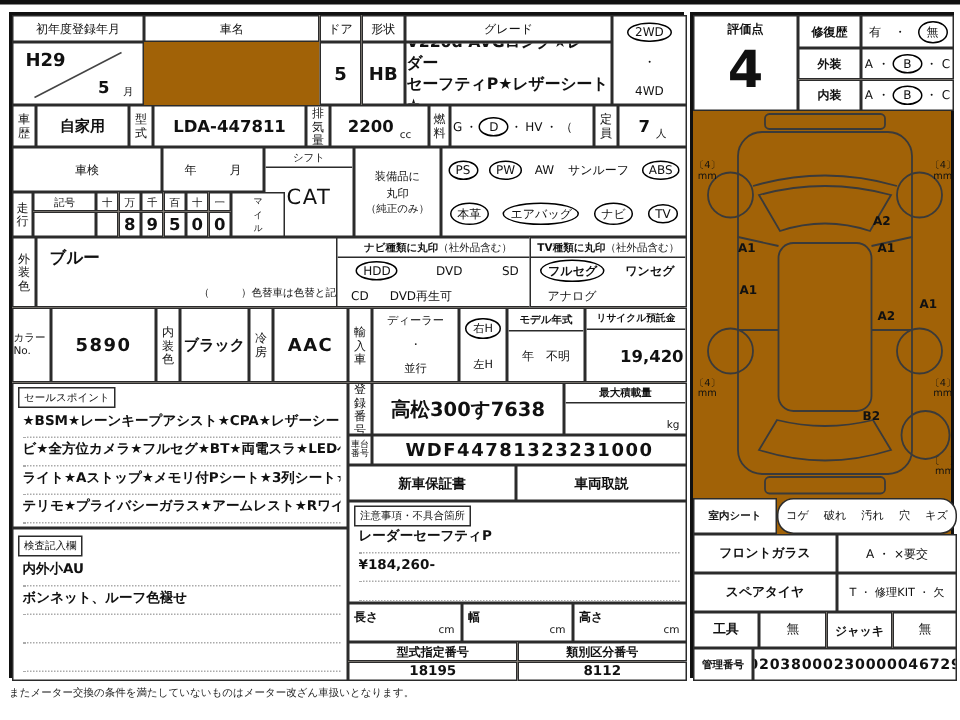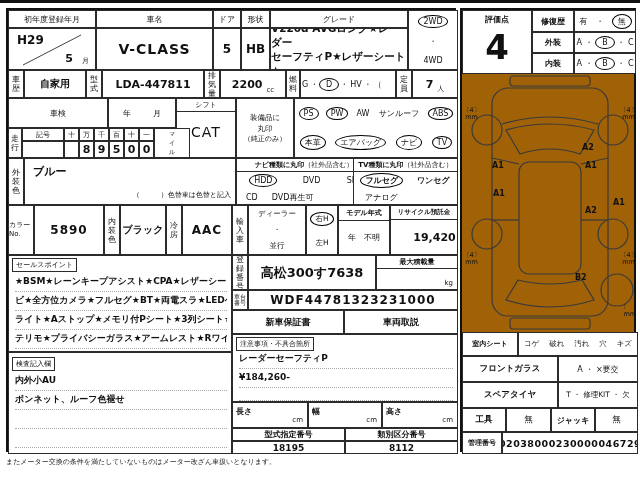--- a/index.html
+++ b/index.html
@@ -43,21 +43,20 @@
     <div class="cell hdr" style="left:262px;top:0;width:138px;height:18px;">グレード</div>
 
     <div class="cell" style="left:0;top:18px;width:88px;height:42px;">
       <svg width="86" height="40" style="position:absolute;left:0;top:0;">
           <line x1="14" y1="36" x2="72" y2="6" stroke="#444" stroke-width="1"></line>
         </svg>
       <span style="position:absolute;left:8px;top:4px;font-size:12px;font-weight:bold;">H29</span>
       <span style="position:absolute;right:22px;bottom:4px;font-size:11px;font-weight:bold;">5</span>
       <span style="position:absolute;right:6px;bottom:3px;font-size:7px;">月</span>
     </div>
-    <div class="cell big" style="left:88px;top:18px;width:117px;height:42px;">V-CLASS</div>
     <div class="cell val" style="left:205px;top:18px;width:28px;height:42px;">5</div>
     <div class="cell val" style="left:233px;top:18px;width:29px;height:42px;">HB</div>
     <div class="cell col" style="left:262px;top:18px;width:138px;height:42px;font-size:10.5px;font-weight:bold;line-height:14px;">
       <span>V220d AVGロング★レーダー</span>
       <span>セーフティP★レザーシート★</span>
     </div>
     <div class="cell col opts" style="left:400px;top:0;width:50px;height:60px;font-size:8px;">
         <span class="opt circled">2WD</span>
         <span class="opt">・</span>
         <span class="opt">4WD</span>
@@ -143,21 +142,21 @@
     <div class="cell col" style="left:146px;top:118px;width:22px;height:30px;justify-content:space-between;padding:1px 17px;">
       <span style="font-size:6px;">マイル</span>
       <span class="circgl" style="font-size:6.5px;padding:0 2px;">km</span>
     </div>
 
     <div class="cell vlab" style="left:0;top:148px;width:16px;height:47px;">外装色</div>
     <div class="cell" style="left:16px;top:148px;width:212px;height:47px;">
       <span style="position:absolute;left:8px;top:5px;font-size:11px;font-weight:bold;">ブルー</span>
       <span style="position:absolute;right:4px;bottom:4px;font-size:7px;">（　　　）色替車は色替と記入</span>
     </div>
-    <div class="cell" style="left:228px;top:148px;width:136px;height:47px;">
+    <div class="cell" style="left:216px;top:148px;width:136px;height:47px;">
       <div style="position:absolute;top:0;left:0;width:100%;text-align:center;font-size:7px;font-weight:bold;border-bottom:1px solid #2b2b2b;padding:1px 0;"><span>ナビ種類に丸印</span><span class="tiny" style="font-weight:normal;">（社外品含む）</span></div>
       <div class="opts" style="position:absolute;top:13px;height:17px;">
           <span class="opt circled">HDD</span>
           <span class="opt">DVD</span>
           <span class="opt">SD</span>
         </div>
       <div class="opts" style="position:absolute;top:30px;height:16px;justify-content:flex-start;gap:12px;padding-left:8px;box-sizing:border-box;">
           <span class="opt">CD</span>
           <span class="opt">DVD再生可</span>
         </div>
@@ -320,21 +319,21 @@
 mm</span>
         <span class="tread" style="left: 1px; top: 178px;">〔4〕
 mm</span>
         <span class="tread" style="left: 158px; top: 178px;">〔4〕
 mm</span>
         <span class="tread" style="left: 158px; top: 230px;">〔　〕
 mm</span>
       </div>
 
     <div class="cell col" style="left:0;top:322px;width:56px;height:24px;font-size:7px;line-height:8px;font-weight:bold;">室内シート</div>
-    <div class="cell" style="left:56px;top:322px;width:120px;height:24px;">
+    <div class="cell" style="left:56px;top:322px;width:120px;height:24px;border-radius:11px;">
         <div class="opts" style="font-size:7.5px;">
           <span class="opt">コゲ</span>
           <span class="opt">破れ</span>
           <span class="opt">汚れ</span>
           <span class="opt">穴</span>
           <span class="opt">キズ</span>
         </div>
       </div>
     <div class="cell" style="left:0;top:346px;width:96px;height:26px;font-size:8.5px;font-weight:bold;">フロントガラス</div>
     <div class="cell" style="left:96px;top:346px;width:80px;height:26px;font-size:8px;">A ・ ×要交</div>

